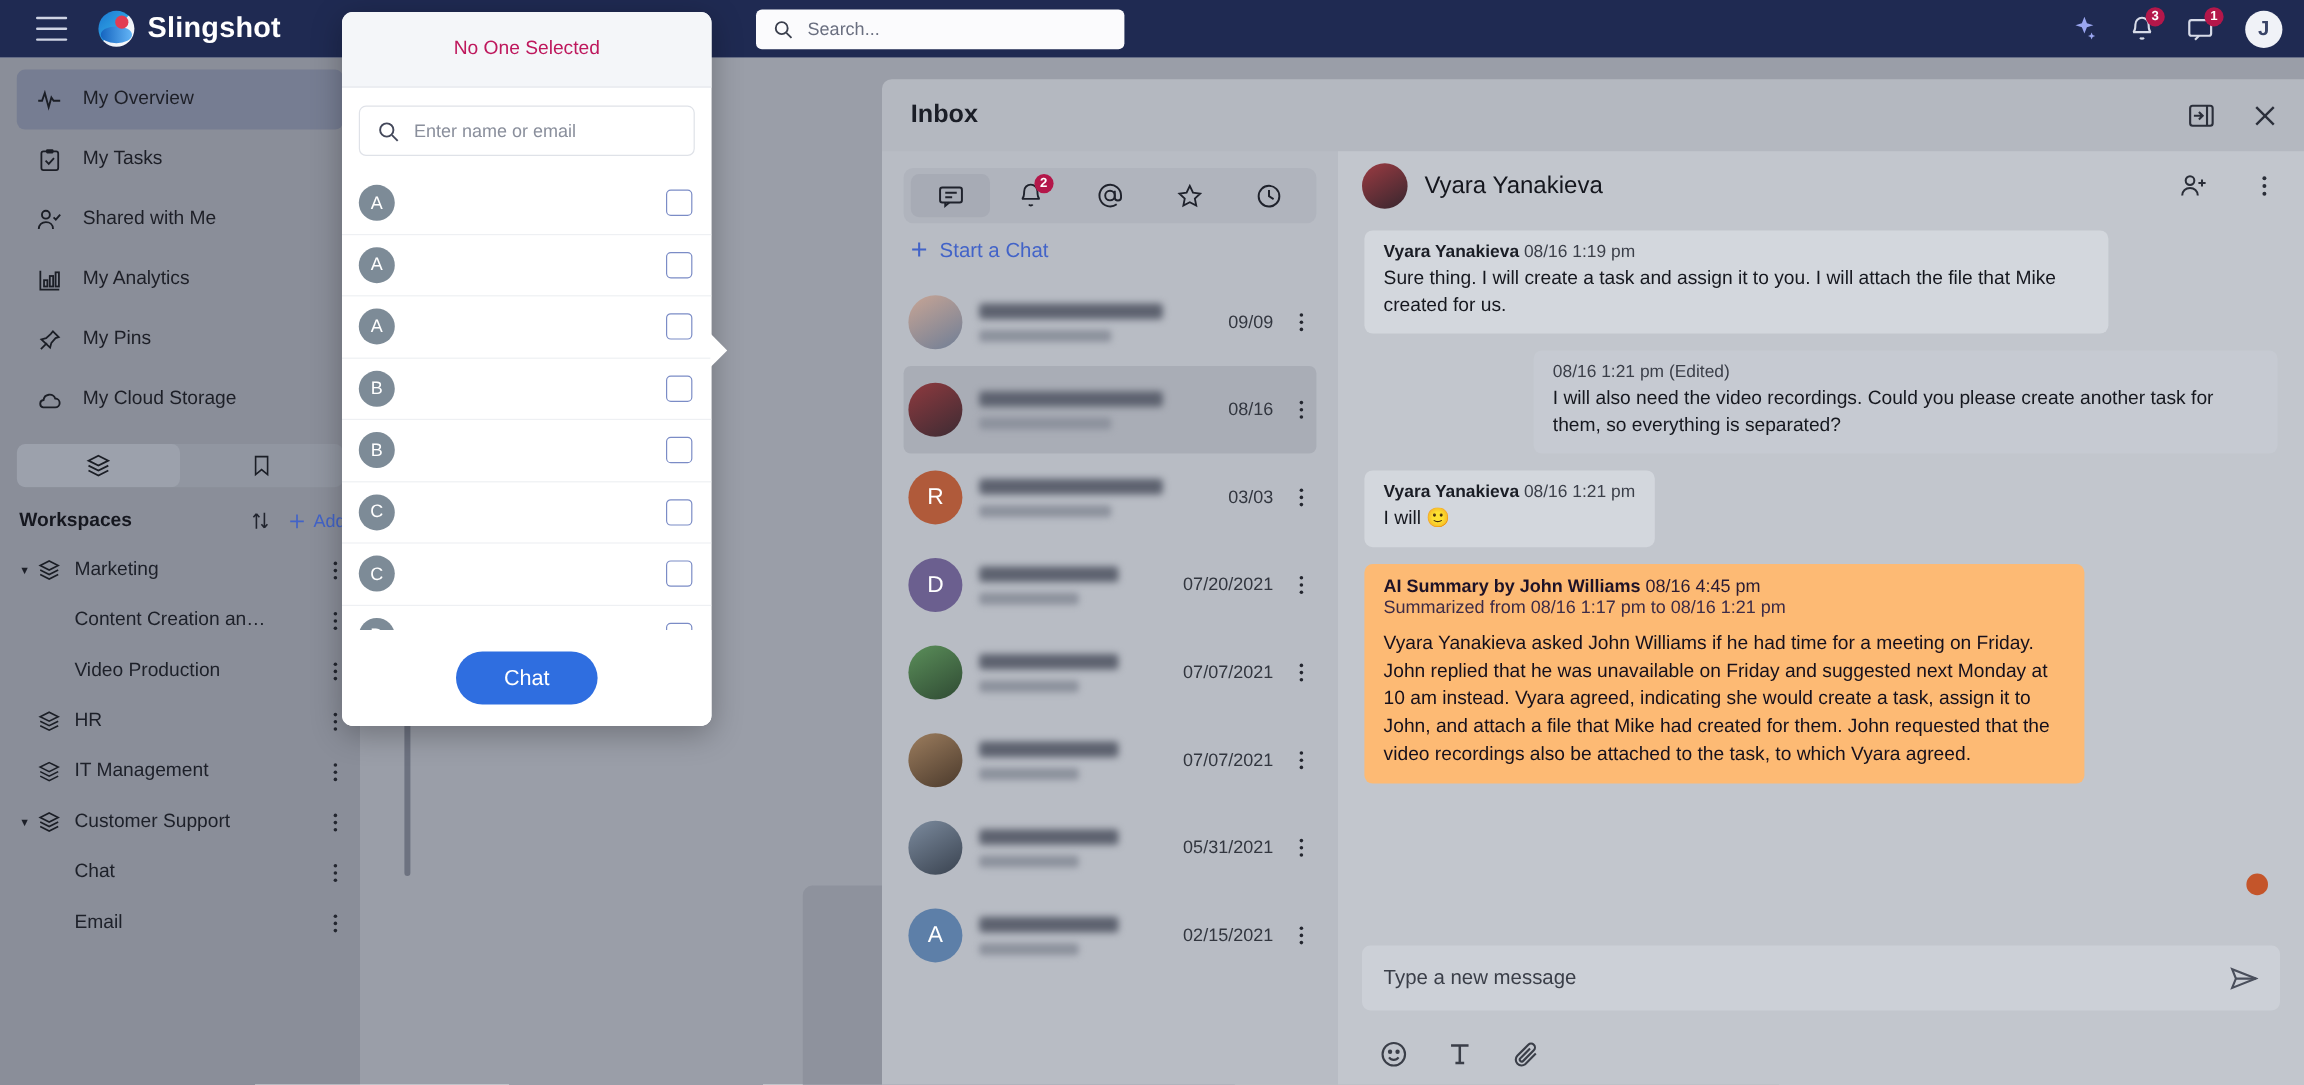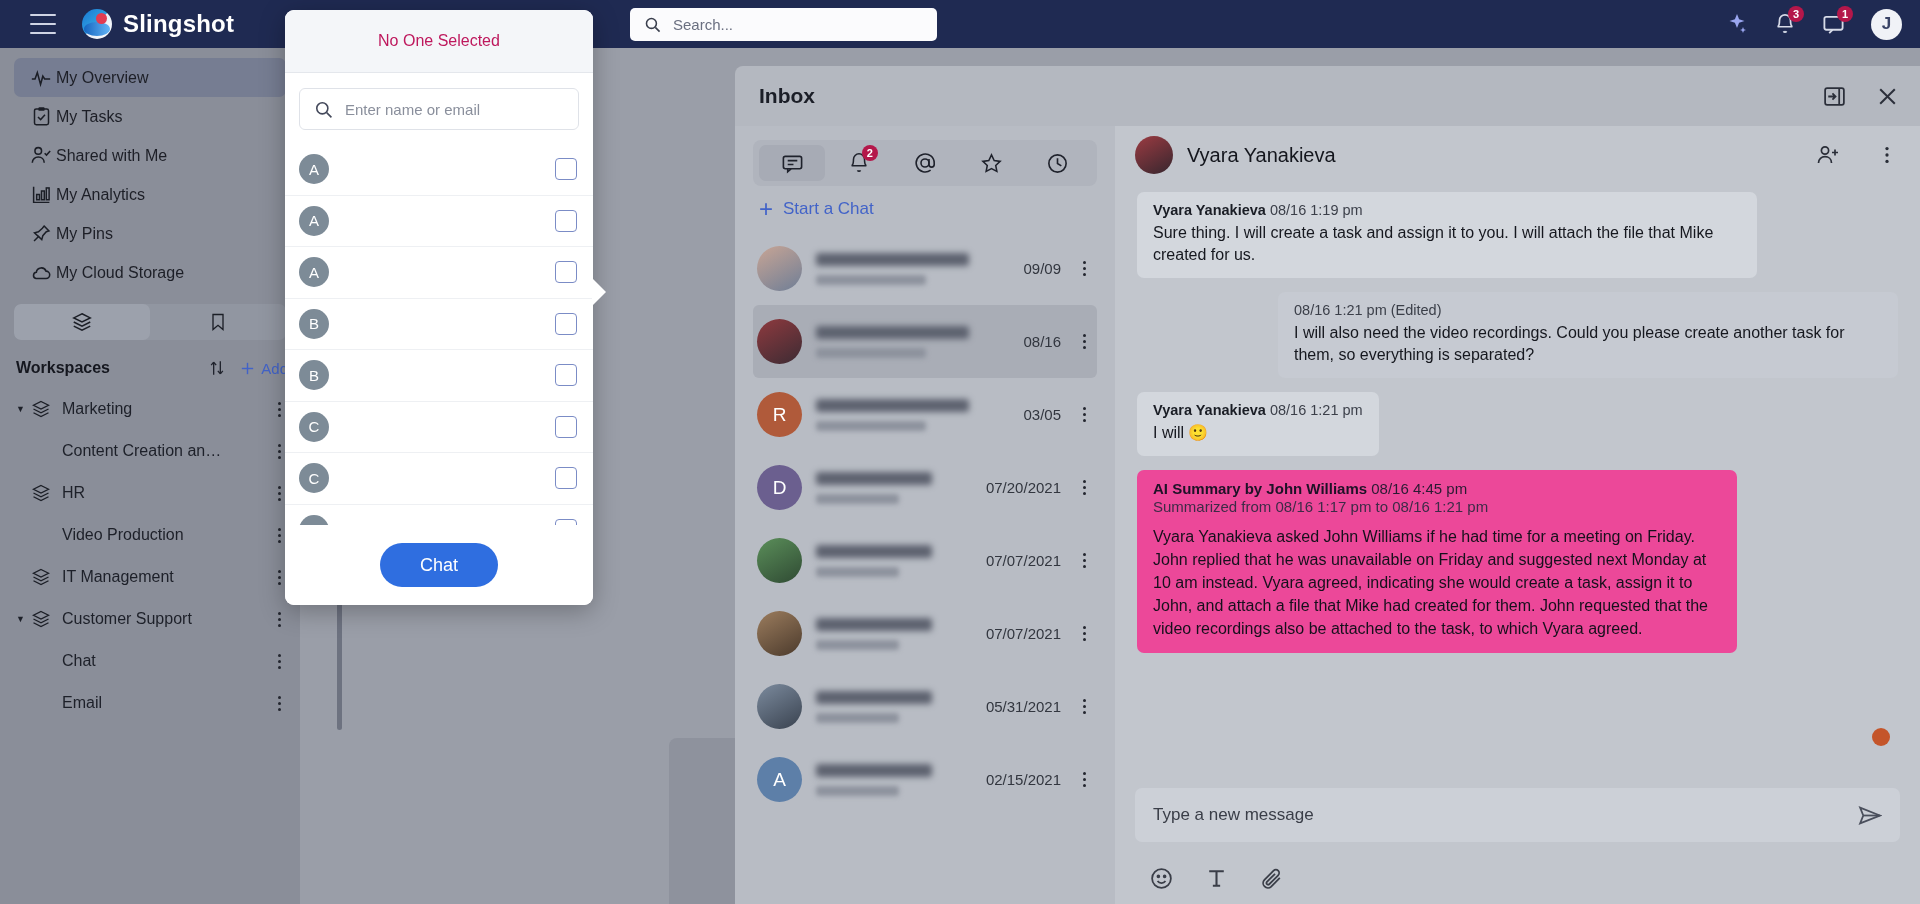--- a/index.html
+++ b/index.html
@@ -47,22 +47,22 @@
     font-weight: bold; }
   .avatar-top { width: 31px; height: 31px; border-radius: 50%;
     background: #f0f2f7; color: #3a4467; font-size: 17px; font-weight: bold;
     display: flex; align-items: center; justify-content: center; cursor: pointer; }
 
   
   .sidebar {
     position: absolute; left: 0; top: 48px; width: 300px; height: 856px;
     background: #8a8e99; padding-top: 10px; overflow: hidden;
   }
-  .nav-item { height: 39px; margin: 0 14px; display: flex; align-items: center;
-    gap: 4px; padding-left: 16px; border-radius: 7px; cursor: pointer;
+  .nav-item { height: 50px; margin: 0 14px; display: flex; align-items: center;
+    gap: 17px; padding-left: 16px; border-radius: 7px; cursor: pointer;
     color: #1d1f27; font-size: 16px; }
   .nav-item.active { background: #767d92; }
   .nav-ic { width: 22px; height: 22px; flex: none; display: flex;
     align-items: center; justify-content: center; }
 
   .seg { margin: 12px 14px 0; height: 36px; display: flex;
     background: #9196a1; border-radius: 7px; overflow: hidden; }
   .seg > div { flex: 1; display: flex; align-items: center; justify-content: center;
     cursor: pointer; color: #21242e; }
   .seg > div.on { background: #9ca1ac; border-radius: 7px; }
@@ -147,21 +147,21 @@
     background: #6b4d55; overflow: hidden; }
   .convo-name { font-size: 20px; color: #14161d; flex: 1; }
   .convo-head .hic { cursor: pointer; color: #2a2e38; margin-left: 22px; }
 
   .msgs { flex: 1; padding: 8px 22px 0 22px; overflow: hidden; }
   .mrow { display: flex; margin-bottom: 14px; }
   .mrow.right { justify-content: flex-end; }
   .bubble { max-width: 620px; border-radius: 7px; padding: 10px 16px 12px; }
   .b-in { background: #d3d7dd; }
   .b-out { background: #c6cad2; }
-  .b-ai { background: #ec4899; max-width: 600px; }
+  .b-ai { background: #fdba74; max-width: 600px; }
   .meta { font-size: 14.5px; margin-bottom: 4px; color: #3b3f49; }
   .meta b { color: #1a1d25; }
   .mtext { font-size: 16px; color: #16181f; line-height: 1.38; }
   .aihead { font-size: 15px; color: #2a1b33; margin-bottom: 1px; }
   .aihead b { color: #1e1227; }
   .aisub { font-size: 15px; color: #3d2b47; margin-bottom: 11px; }
   .aibody { font-size: 16px; color: #16101c; line-height: 1.43; }
   .floatav { position: absolute; right: 30px; bottom: 158px;
     width: 18px; height: 18px; border-radius: 50%; background: #c4552a; }
 
@@ -381,46 +381,46 @@
 
     <div class="ws-row child">
       <span class="ws-label">Content Creation an…</span>
       <span class="kebab">
           <i></i>
           <i></i>
           <i></i>
         </span>
     </div>
 
+    <div class="ws-row child">
+      <span class="ws-label">Video Production</span>
+      <span class="kebab">
+          <i></i>
+          <i></i>
+          <i></i>
+        </span>
+    </div>
+
     <div class="ws-row">
       <span class="ws-caret"></span>
       <span class="ws-stack">
         <svg width="20" height="20" viewBox="0 0 24 24" fill="none" stroke="#1b1e26" stroke-width="1.6">
           <path d="M12 3l9 4.5-9 4.5-9-4.5z"></path>
             <path d="M3 12l9 4.5 9-4.5"></path>
             <path d="M3 16.5L12 21l9-4.5"></path>
         </svg>
       </span>
       <span class="ws-label">HR</span>
       <span class="kebab">
           <i></i>
           <i></i>
           <i></i>
         </span>
     </div>
 
-    <div class="ws-row child">
-      <span class="ws-label">Video Production</span>
-      <span class="kebab">
-          <i></i>
-          <i></i>
-          <i></i>
-        </span>
-    </div>
-
     <div class="ws-row">
       <span class="ws-caret"></span>
       <span class="ws-stack">
         <svg width="20" height="20" viewBox="0 0 24 24" fill="none" stroke="#1b1e26" stroke-width="1.6">
           <path d="M12 3l9 4.5-9 4.5-9-4.5z"></path>
             <path d="M3 12l9 4.5 9-4.5"></path>
             <path d="M3 16.5L12 21l9-4.5"></path>
         </svg>
       </span>
       <span class="ws-label">IT Management</span>
@@ -560,21 +560,21 @@
               <i></i>
             </span>
         </div>
 
         <div class="crow">
           <div class="cav" style="background:#b05a3a;display:flex;align-items:center;justify-content:center;color:#fff;font-size:19px;">R</div>
           <div class="cmid">
             <div class="cname"></div>
             <div class="cprev"></div>
           </div>
-          <span class="cdate">03/05</span>
+          <span class="cdate">03/03</span>
           <span class="kebab">
               <i></i>
               <i></i>
               <i></i>
             </span>
         </div>
 
         <div class="crow">
           <div class="cav" style="background:#6b5f8f;display:flex;align-items:center;justify-content:center;color:#fff;font-size:19px;">D</div>
           <div class="cmid">

